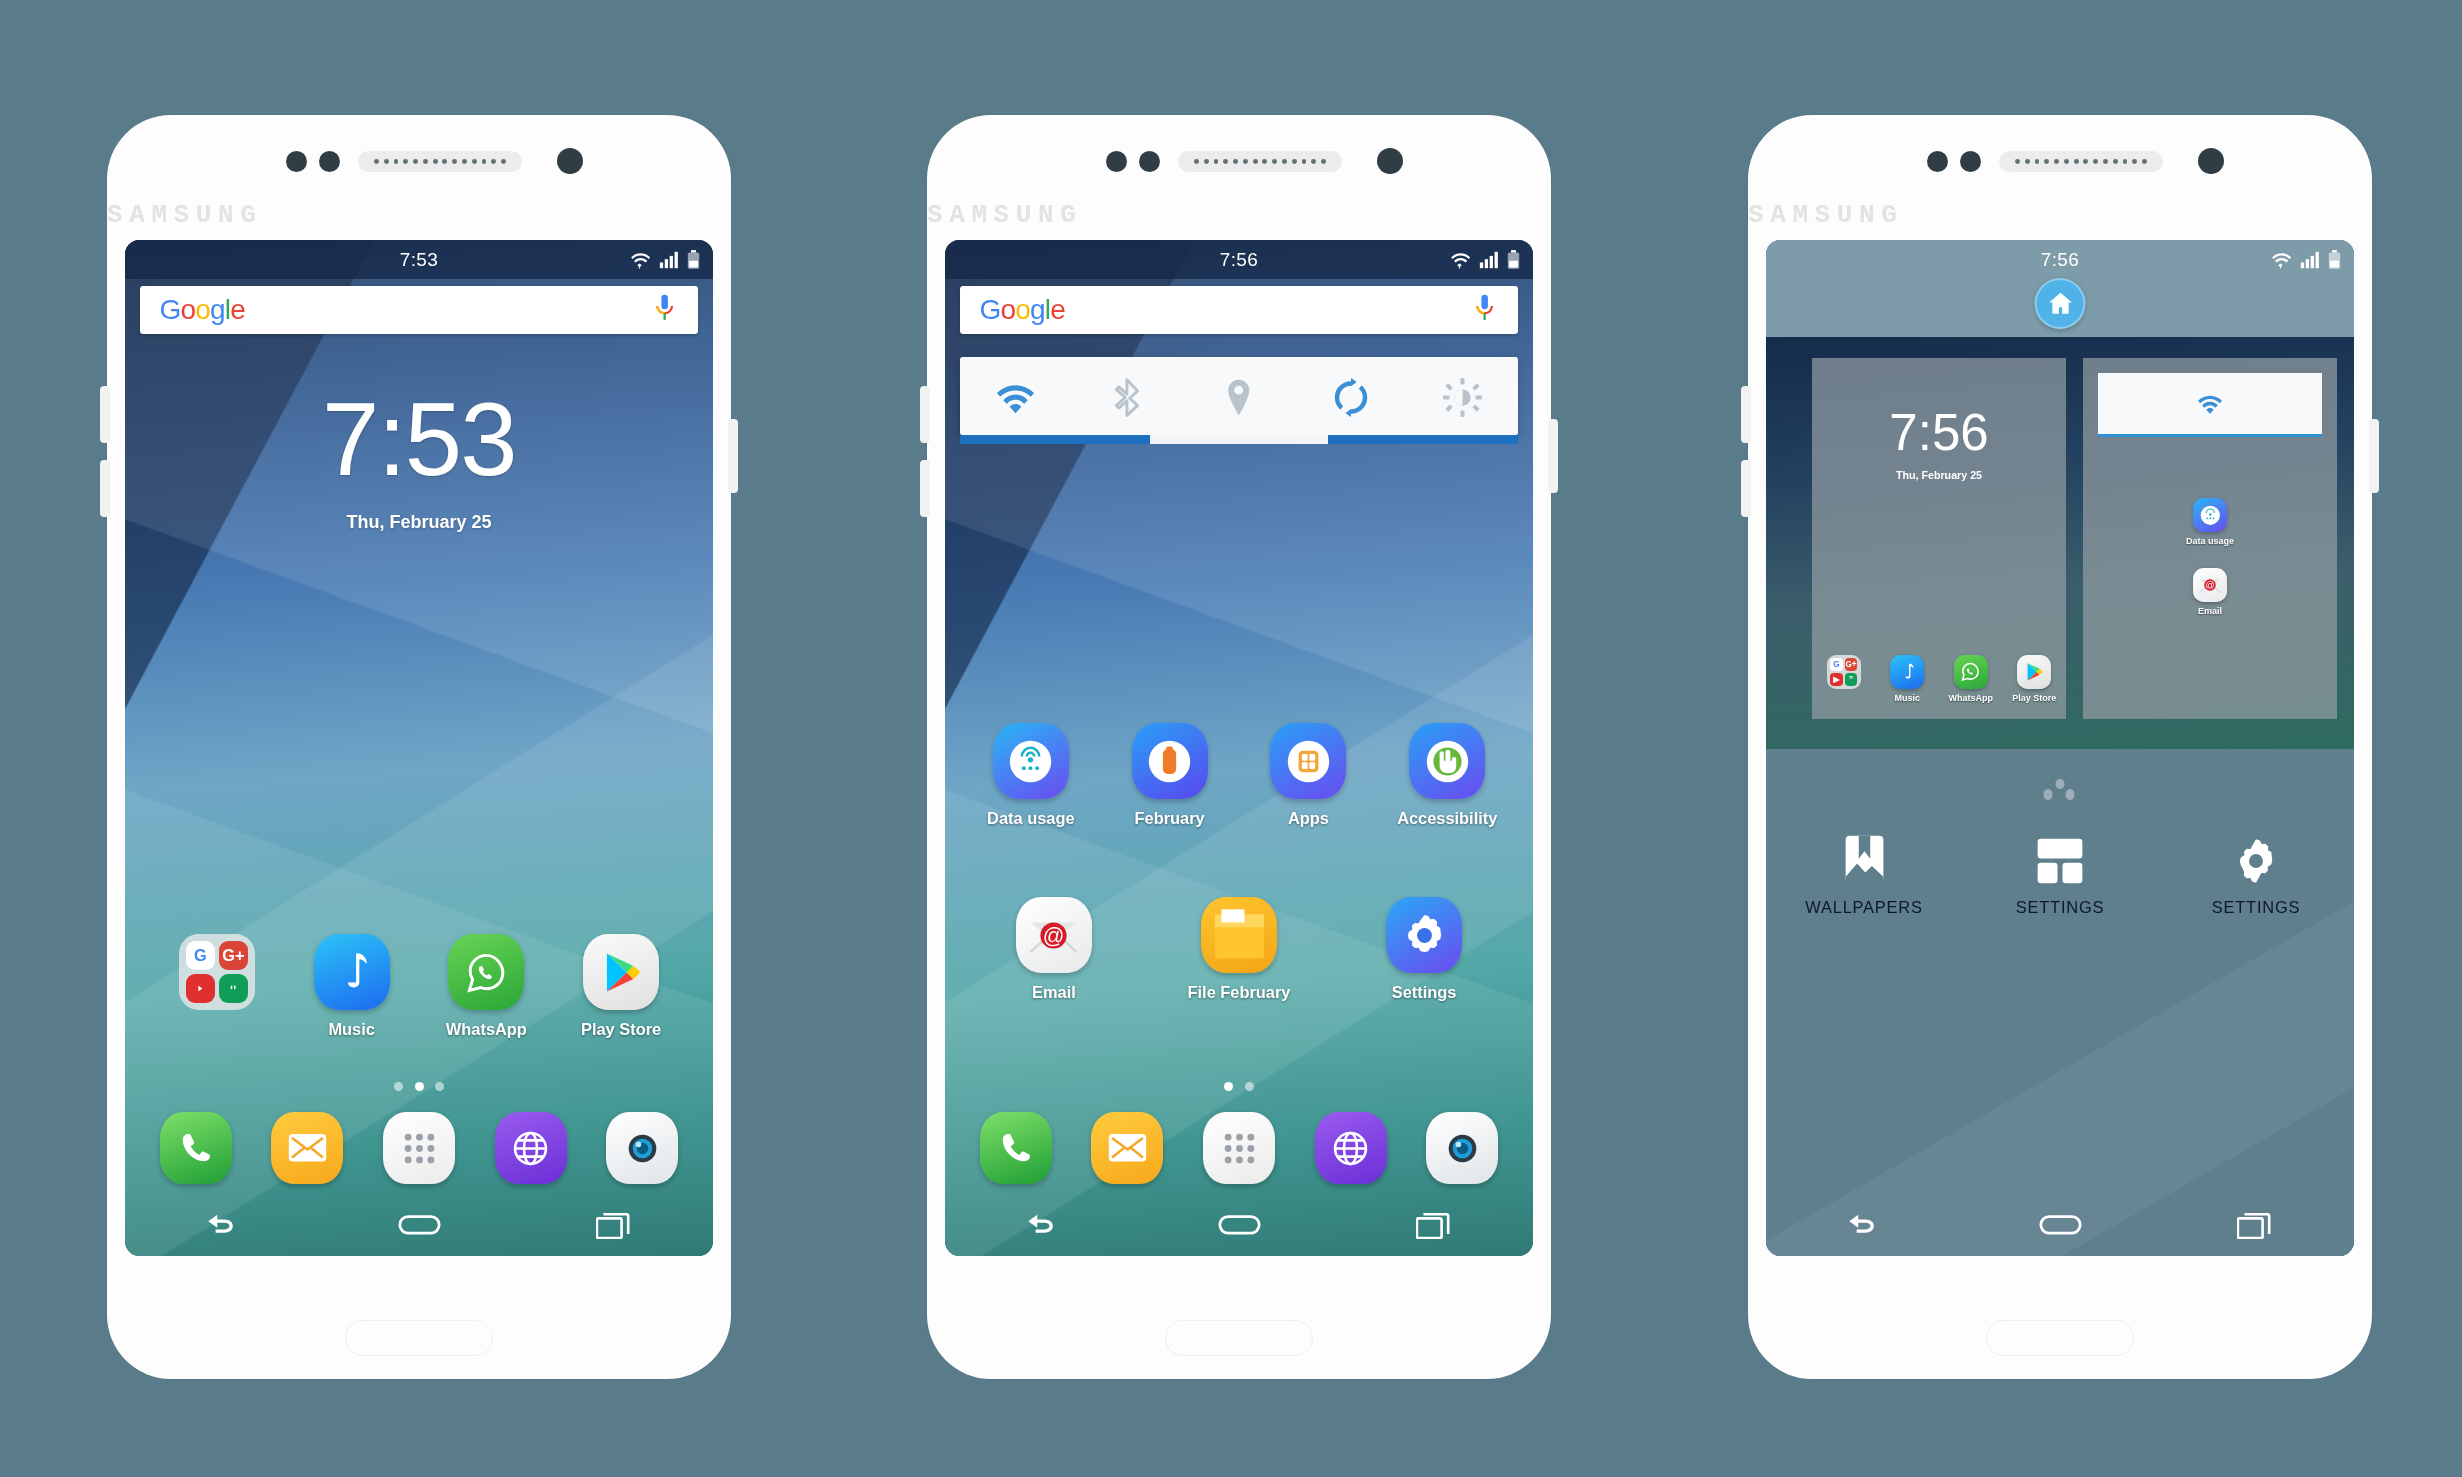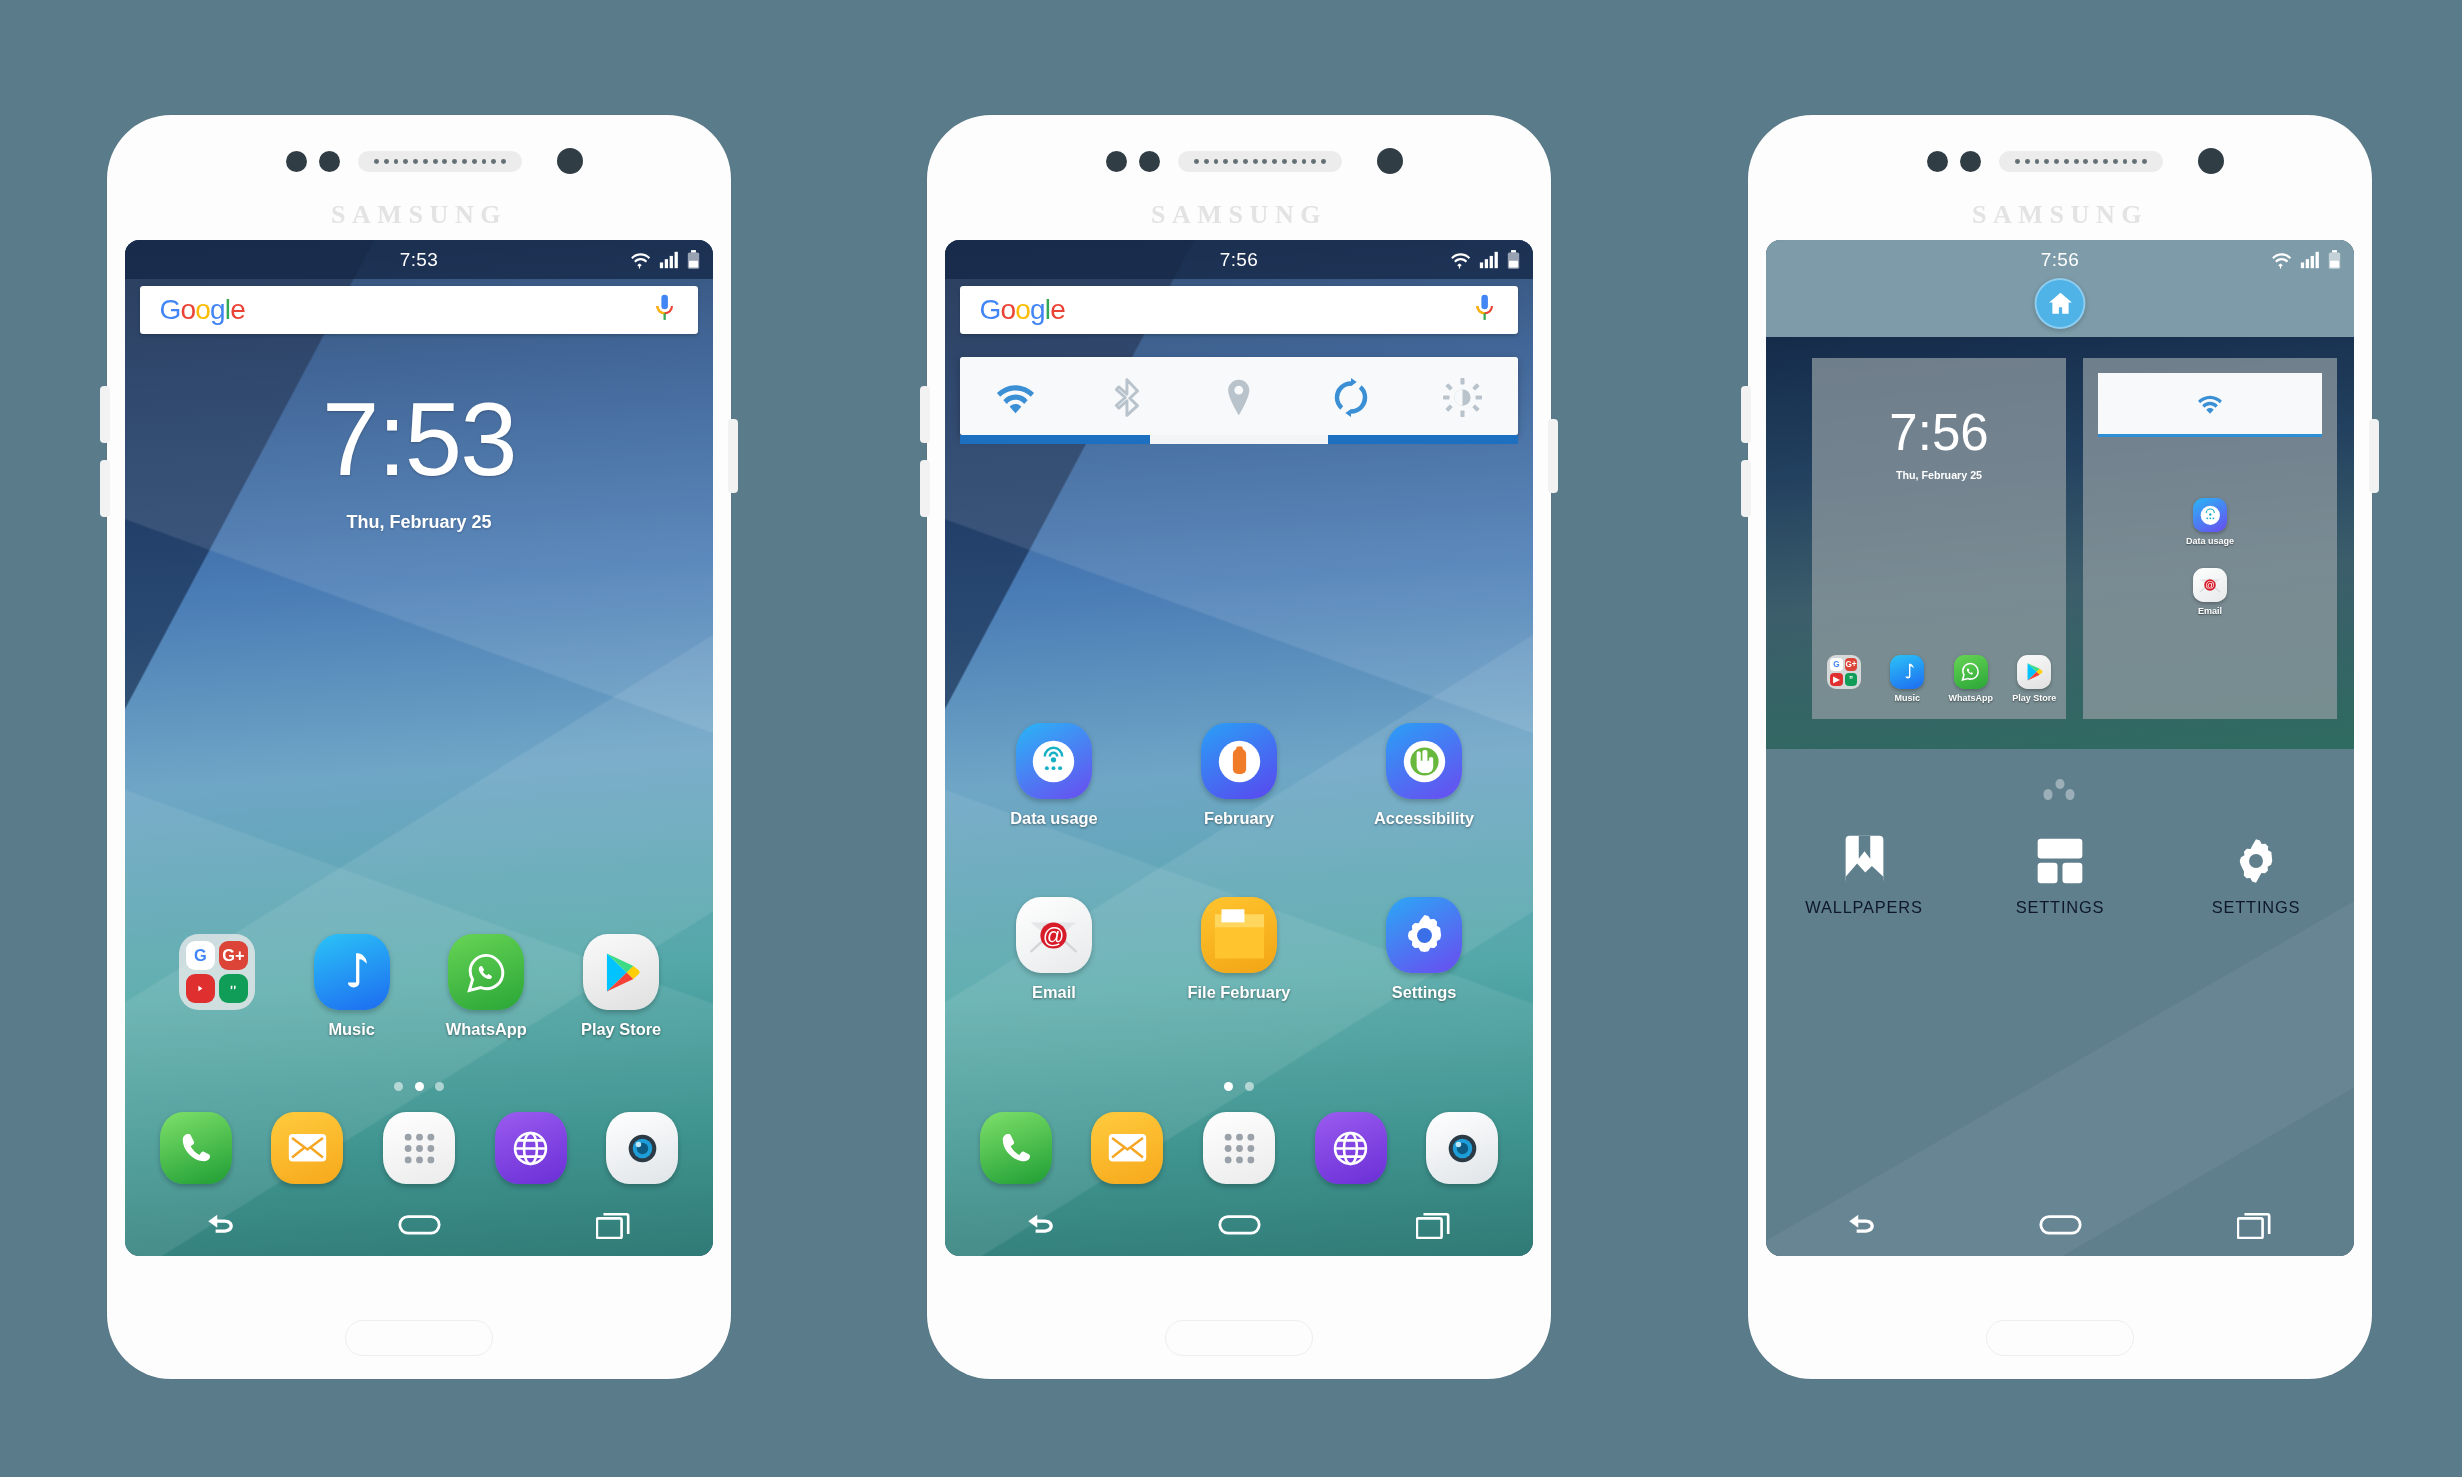--- a/index.html
+++ b/index.html
@@ -51,26 +51,26 @@
     display:flex;align-items:center;justify-content:center;
     gap:4.9px;
   }
   .speaker i {
     display:block;width:4.9px;height:4.9px;border-radius:50%;
     background:#4b5a62;opacity:.85;
   }
   .brand {
     position:absolute;
     top:85px; left:0; right:0;
-    text-align:center;
+    text-align:left;
     font-size:26px;
     letter-spacing:6.6px;
     font-weight:bold;
     color:#e3e3e3;
-    font-family:Liberation Serif, serif;
+    font-family:Liberation Mono, monospace;
   }
   .home-key {
     position:absolute;
     bottom:23px; left:50%;
     transform:translateX(-50%);
     width:148px;height:36px;
     border-radius:18px;
     border:1.6px solid #eeeeee;
     background:#fdfdfd;
   }
@@ -654,20 +654,35 @@
       </div>
       <div class="appcell">
         <div class="appicon squircle" style="background:linear-gradient(150deg,#29a0f6,#5a46ef)">
           <svg width="53" height="53" viewBox="0 0 64 64">
               <circle cx="32" cy="32" r="25" fill="#fff"></circle>
               <rect x="24" y="17" width="16" height="30" rx="6" fill="#f07b28"></rect>
               <rect x="28" y="14" width="8" height="5" rx="2" fill="#f07b28"></rect>
             </svg>
         </div>
         <div class="applabel">February</div>
+      </div>
+      <div class="appcell">
+        <div class="appicon squircle" style="background:linear-gradient(150deg,#29a0f6,#6a4bf0)">
+          <svg width="53" height="53" viewBox="0 0 64 64">
+              <circle cx="32" cy="32" r="25" fill="#fff"></circle>
+              <rect x="20" y="19" width="24" height="26" rx="5" fill="#f0a93a"></rect>
+              <g fill="#fff">
+                <rect x="24" y="23" width="7" height="8" rx="1.4"></rect>
+                <rect x="33" y="23" width="7" height="8" rx="1.4"></rect>
+                <rect x="24" y="33" width="7" height="8" rx="1.4"></rect>
+                <rect x="33" y="33" width="7" height="8" rx="1.4"></rect>
+              </g>
+            </svg>
+        </div>
+        <div class="applabel">Apps</div>
       </div>
       <div class="appcell">
         <div class="appicon squircle" style="background:linear-gradient(150deg,#29a0f6,#6a4bf0)">
           <svg width="53" height="53" viewBox="0 0 64 64">
               <circle cx="32" cy="32" r="25" fill="#fff"></circle>
               <circle cx="32" cy="32" r="17" fill="#68b83e"></circle>
               <path d="M32 18c-1.4 0-2.5 1.1-2.5 2.5V31h-2V22c0-1.4-1.1-2.5-2.5-2.5S22.5 20.6 22.5 22v15c0 5 4 9 9 9h3c5 0 8-3.5 8-8v-9c0-1.4-1.1-2.5-2.5-2.5S37.5 27.6 37.5 29v2h-2V20.5c0-1.4-1.1-2.5-2.5-2.5z" fill="#fff"></path>
             </svg>
         </div>
         <div class="applabel">Accessibility</div>

